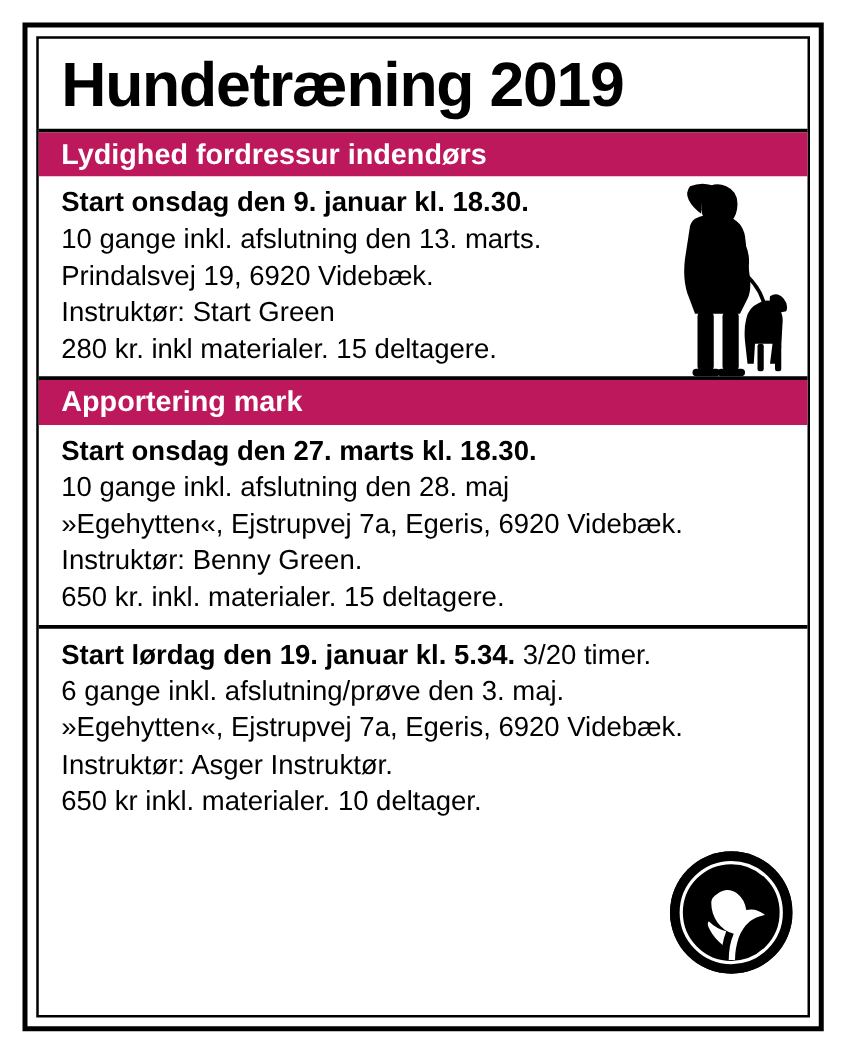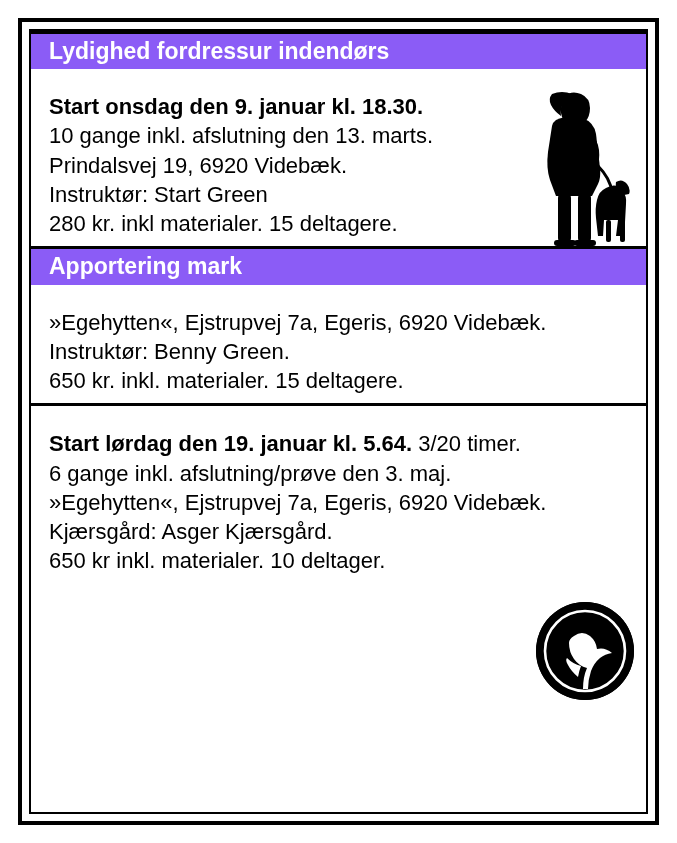--- a/index.html
+++ b/index.html
@@ -48,32 +48,31 @@
   }
 
   .rule {
     height: 3px;
     background: #000;
     margin: 0;
   }
 
   
   .sec-head {
-    background: #8b5cf6;
+    background: #be185d;
     color: #fff;
     font-size: 23px;
     font-weight: bold;
     padding: 5px 0 6px 18px;
     line-height: 1.05;
   }
 
   .sec-body {
     position: relative;
     padding: 6px 3px 8px 18px;
-    margin-top: 17px;
   }
 
   .line {
     font-size: 22px;
     line-height: 1.33;
     white-space: nowrap;
   }
   .line.b { font-weight: bold; }
   .line .reg { font-weight: normal; text-align: center; }
 
@@ -111,20 +110,21 @@
     background: #000;
   }
   .logo svg { display:block; }
 </style>
 </head>
 <body>
 
 <div class="ad">
   <div class="ad-inner">
 
+    <div class="title">Hundetræning 2019</div>
     <div class="rule"></div>
 
     <div>
       <div class="sec-head">Lydighed fordressur indendørs</div>
       <div class="sec-body">
         <div class="walker">
           <svg viewBox="0 0 110 160" width="110" height="160" aria-hidden="true">
             <g fill="#000">
 
               <path d="M44 6 q8 -6 17 -2 q9 4 9 14 q0 9 -5 14 q-5 5 -12 4 q-8 -1 -11 -9 q-3 -8 2 -21 z"></path>
@@ -153,33 +153,35 @@
         <div class="line">Prindalsvej 19, 6920 Videbæk.</div>
         <div class="line">Instruktør: Start Green</div>
         <div class="line">280 kr. inkl materialer. 15 deltagere.</div>
       </div>
     </div>
     <div class="rule"></div>
 
     <div>
       <div class="sec-head">Apportering mark</div>
       <div class="sec-body">
+        <div class="line b"><span>Start onsdag den 27. marts kl. 18.30.</span><span class="reg"></span></div>
+        <div class="line">10 gange inkl. afslutning den 28. maj</div>
         <div class="line">»Egehytten«, Ejstrupvej 7a, Egeris, 6920 Videbæk.</div>
         <div class="line">Instruktør: Benny Green.</div>
         <div class="line">650 kr. inkl. materialer. 15 deltagere.</div>
       </div>
     </div>
     <div class="rule"></div>
 
     <div>
       <div class="sec-body">
-        <div class="line b"><span>Start lørdag den 19. januar kl. 5.64.</span><span class="reg"> 3/20 timer.</span></div>
+        <div class="line b"><span>Start lørdag den 19. januar kl. 5.34.</span><span class="reg"> 3/20 timer.</span></div>
         <div class="line">6 gange inkl. afslutning/prøve den 3. maj.</div>
         <div class="line">»Egehytten«, Ejstrupvej 7a, Egeris, 6920 Videbæk.</div>
-        <div class="line">Kjærsgård: Asger Kjærsgård.</div>
+        <div class="line">Instruktør: Asger Instruktør.</div>
         <div class="line">650 kr inkl. materialer. 10 deltager.</div>
       </div>
     </div>
 
     <div class="sign">
       <div class="sign-text">
       </div>
       <div class="logo">
         <svg viewBox="0 0 98 98" width="98" height="98" aria-hidden="true">
           <circle cx="49" cy="49" r="49" fill="#000"></circle>

